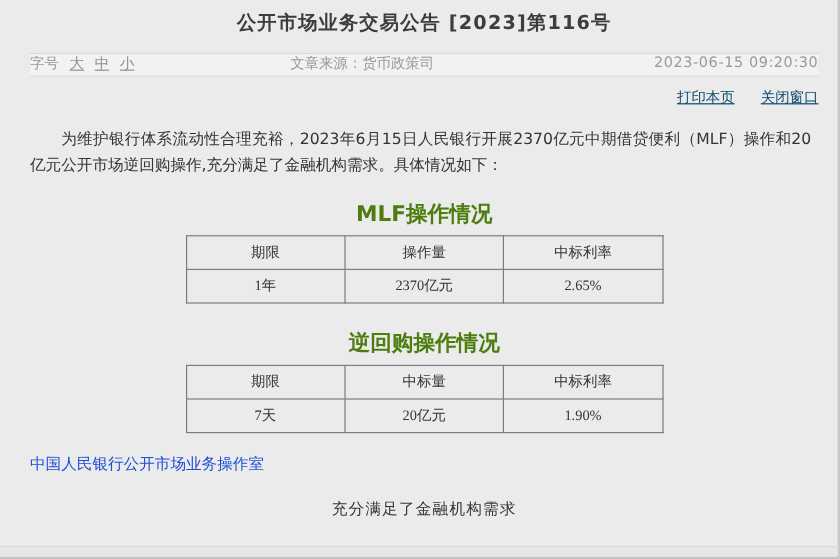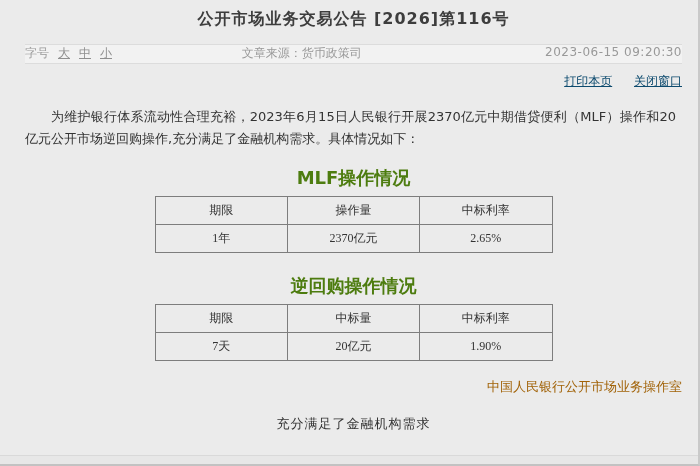--- a/index.html
+++ b/index.html
@@ -95,42 +95,42 @@
     border: 1px solid #7d7d7d;
     height: 28px;
     text-align: center;
     vertical-align: middle;
     font-size: 12px;
     color: #333;
     font-weight: normal;
   }
   .signature-org {
     margin-top: 17px;
-    text-align: right;
+    text-align: left;
     font-size: 13px;
-    color: #a16207;
+    color: #1d4ed8;
   }
   .signature-date {
     margin-top: 19px;
     text-align: center;
     font-size: 13px;
     color: #333;
     letter-spacing: 1px;
   }
   .actions-bottom {
     margin-top: 29px;
   }
 </style>
 </head>
 <body>
 
 <div class="frame">
   <div class="inner">
 
-    <h1 class="page-title">公开市场业务交易公告 [2026]第116号</h1>
+    <h1 class="page-title">公开市场业务交易公告 [2023]第116号</h1>
 
     <div class="meta-bar">
       <div class="meta-left">
         <span>字号</span>
         <span class="size-link">大</span>
         <span class="size-link">中</span>
         <span class="size-link">小</span>
       </div>
       <div class="meta-center">
         <span>文章来源：</span><span>货币政策司</span>

